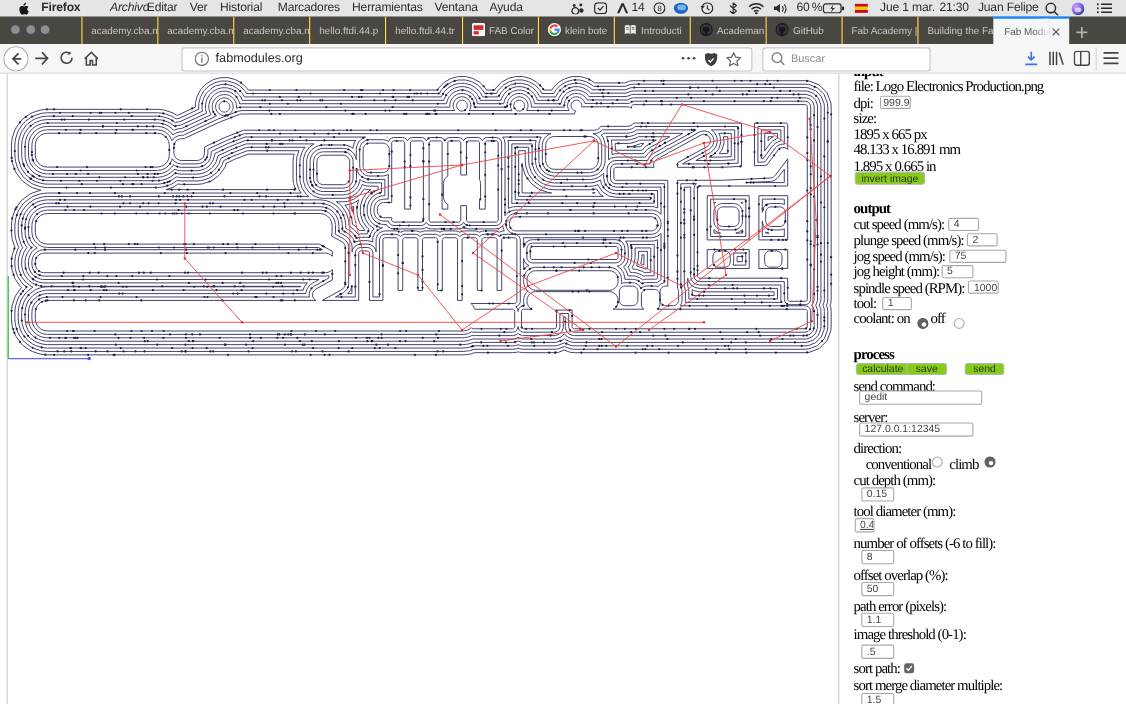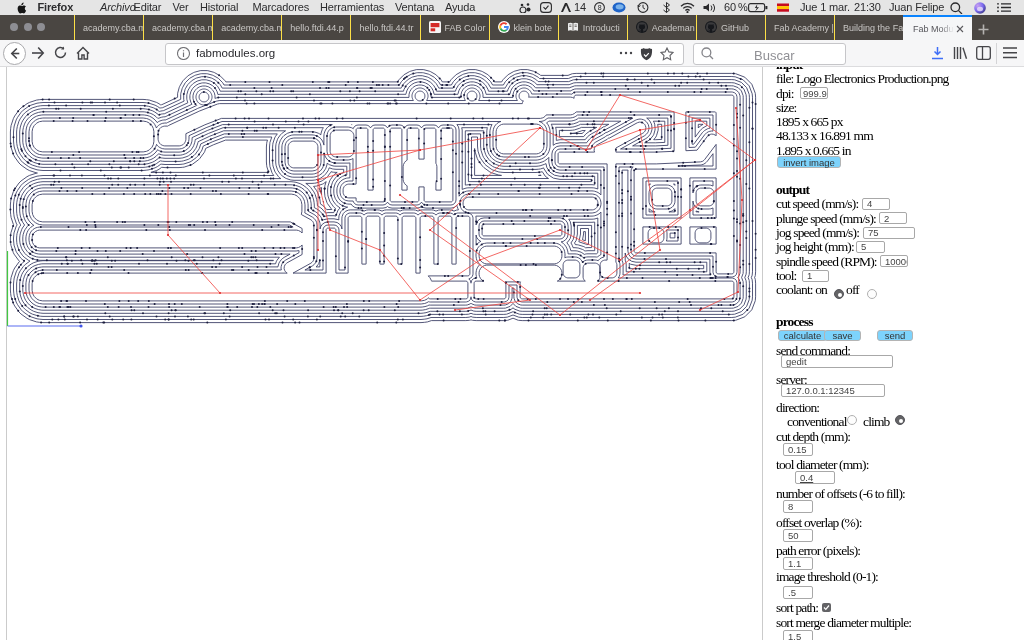--- a/index.html
+++ b/index.html
@@ -9,21 +9,21 @@
 .tab .t{position:absolute;top:8px;left:8px}
 .tab.icon .t{left:24px}
 .fav{position:absolute;top:6px;left:8px;width:12px;height:12px}
 .atab{position:absolute;top:0;height:24.5px;background:#f5f6f7;border-top:2px solid #0a84ff;color:#55555a;font-size:9px}
 .navbar{position:absolute;left:0;top:39.5px;width:1024px;height:27.5px;background:#f6f6f7;border-bottom:1px solid #dcdcde;z-index:10}
 .field{position:absolute;background:#fff;border:1px solid #c6c6c9;border-radius:3px}
 .content{position:absolute;left:0;top:67px;width:1024px;height:573px;background:#fff}
 .cb{position:absolute;top:67px;width:1px;height:573px;background:#cbcbcb}
 .side{position:absolute;left:776px;font-family:"Liberation Serif",serif;font-size:13.5px;letter-spacing:-0.85px;color:#000;white-space:nowrap;z-index:1}
 .inp{position:absolute;background:#fff;border:1px solid #a8a8a8;border-radius:2px;font-family:"Liberation Sans",sans-serif;font-size:9.5px;color:#444;padding-left:4px;line-height:11px;z-index:1}
-.btn{position:absolute;background:#7dd3fc;border:1px solid #b4b4b4;border-radius:3px;font-family:"Liberation Sans",sans-serif;font-size:9.5px;color:#333;text-align:center;z-index:1}
+.btn{position:absolute;background:#84cc16;border:1px solid #b4b4b4;border-radius:3px;font-family:"Liberation Sans",sans-serif;font-size:9.5px;color:#333;text-align:center;z-index:1}
 .rad{position:absolute;width:10px;height:10px;border-radius:50%;z-index:1}
 .rad.off{border:1px solid #b0b0b0;background:#fdfdfd}
 .rad.on{background:#636366;border:1px solid #55555a}
 .rad.on:after{content:"";position:absolute;left:3px;top:3px;width:4px;height:4px;border-radius:50%;background:#fff}
 svg{display:block}
 </style></head><body>
 <div class="menubar">
     <svg style="position:absolute;left:16px;top:2px" width="11" height="12" viewBox="0 0 11 12">
       <path d="M7.6 0.6c0.1 0.7-0.2 1.3-0.6 1.8-0.4 0.5-1.1 0.9-1.7 0.8-0.1-0.6 0.2-1.3 0.6-1.7C6.3 1 7.1 0.6 7.6 0.6zM9.4 10.1c-0.4 0.7-0.9 1.3-1.6 1.3-0.7 0-0.9-0.4-1.8-0.4-0.8 0-1.1 0.4-1.8 0.4C3.6 11.5 3 10.8 2.6 10.1 1.8 8.7 1.2 6.3 2 4.7 2.5 3.9 3.3 3.4 4.2 3.4c0.7 0 1.3 0.5 1.8 0.5 0.4 0 1.2-0.6 2-0.5 0.3 0 1.3 0.1 1.9 1-0.1 0-1.1 0.7-1.1 2 0 1.6 1.4 2.1 1.4 2.1S9.9 9.2 9.4 10.1z" fill="#161616"></path>
     </svg>
@@ -221,21 +221,21 @@
       <path d="M4 6.5l1.8 1.8 3-3.2" stroke="#fff" stroke-width="1.2" fill="none" transform="translate(0,1)"></path>
     </svg>
     <svg style="position:absolute;left:660px;top:7px" width="14" height="14" viewBox="0 0 14 14">
       <path d="M7 1l1.9 3.9 4.1.6-3 3 .7 4.2L7 10.7l-3.7 2 .7-4.2-3-3 4.1-.6z" fill="none" stroke="#636367" stroke-width="1.1"></path>
     </svg>
     <div class="field" style="left:693px;top:3.5px;width:153px;height:21.5px"></div>
     <svg style="position:absolute;left:701px;top:7.5px" width="13" height="13" viewBox="0 0 13 13">
       <circle cx="5.4" cy="5.4" r="4.4" fill="none" stroke="#85858a" stroke-width="1.3"></circle>
       <path d="M8.8 8.8l3.2 3.2" stroke="#85858a" stroke-width="1.3"></path>
     </svg>
-    <span style="position:absolute;left:754px;top:8px;font-size:13px;color:#909095">Buscar</span>
+    <span style="position:absolute;left:719px;top:8px;font-size:10px;color:#909095">Buscar</span>
     <svg style="position:absolute;left:930px;top:6.5px" width="15" height="14" viewBox="0 0 15 14">
       <path d="M7.5 1v7M4.5 5.5l3 3 3-3" fill="none" stroke="#3e6ef7" stroke-width="1.5"></path>
       <path d="M2 12.5h11" stroke="#3e6ef7" stroke-width="1.5"></path>
     </svg>
     <svg style="position:absolute;left:953px;top:6.5px" width="16" height="14" viewBox="0 0 16 14">
       <path d="M1.5 1v12M4.5 1v12M7.5 1v12" stroke="#454549" stroke-width="1.4"></path>
       <path d="M10 1.8l3.5 11" stroke="#454549" stroke-width="1.4"></path>
     </svg>
     <svg style="position:absolute;left:976px;top:6.5px" width="15" height="14" viewBox="0 0 15 14">
       <rect x="0.7" y="0.7" width="13.6" height="12.6" rx="2" fill="none" stroke="#454549" stroke-width="1.3"></rect>
@@ -1924,21 +1924,21 @@
 <div class="side" style="top:371.5px">server:</div>
 <input class="inp" style="left: 781px; top: 384.4px; width: 104px; height: 13px;" value="127.0.0.1:12345" readonly="">
 <div class="side" style="top:400px">direction:</div>
 <div class="side" style="top:414.3px;left:787px">conventional</div>
 <div class="rad off" style="left:847px;top:414.5px"></div>
 <div class="side" style="top:414.3px;left:863px">climb</div>
 <div class="rad on" style="left:894.5px;top:414.5px"></div>
 <div class="side" style="top:428.6px">cut depth (mm):</div>
 <input class="inp" style="left: 783px; top: 442.6px; width: 30px; height: 13px;" value="0.15" readonly="">
 <div class="side" style="top:457.3px">tool diameter (mm):</div>
-<input class="inp" style="left: 795px; top: 471.3px; width: 40px; height: 13px; text-decoration: underline;" value="0.4" readonly="">
+<input class="inp" style="left: 777px; top: 471.3px; width: 18px; height: 13px; text-decoration: underline;" value="0.4" readonly="">
 <div class="side" style="top:485.9px">number of offsets (-6 to fill):</div>
 <input class="inp" style="left: 783px; top: 499.9px; width: 30px; height: 13px;" value="8" readonly="">
 <div class="side" style="top:514.5px">offset overlap (%):</div>
 <input class="inp" style="left: 783px; top: 528.5px; width: 30px; height: 13px;" value="50" readonly="">
 <div class="side" style="top:543.1px">path error (pixels):</div>
 <input class="inp" style="left: 783px; top: 557.1px; width: 30px; height: 13px;" value="1.1" readonly="">
 <div class="side" style="top:569px">image threshold (0-1):</div>
 <input class="inp" style="left: 783px; top: 585.7px; width: 30px; height: 13px;" value=".5" readonly="">
 <div class="side" style="top:600.3px">sort path:</div>
 <div style="position:absolute;left:822px;top:603px;width:9px;height:9px;background:#636366;border-radius:2px"></div>

